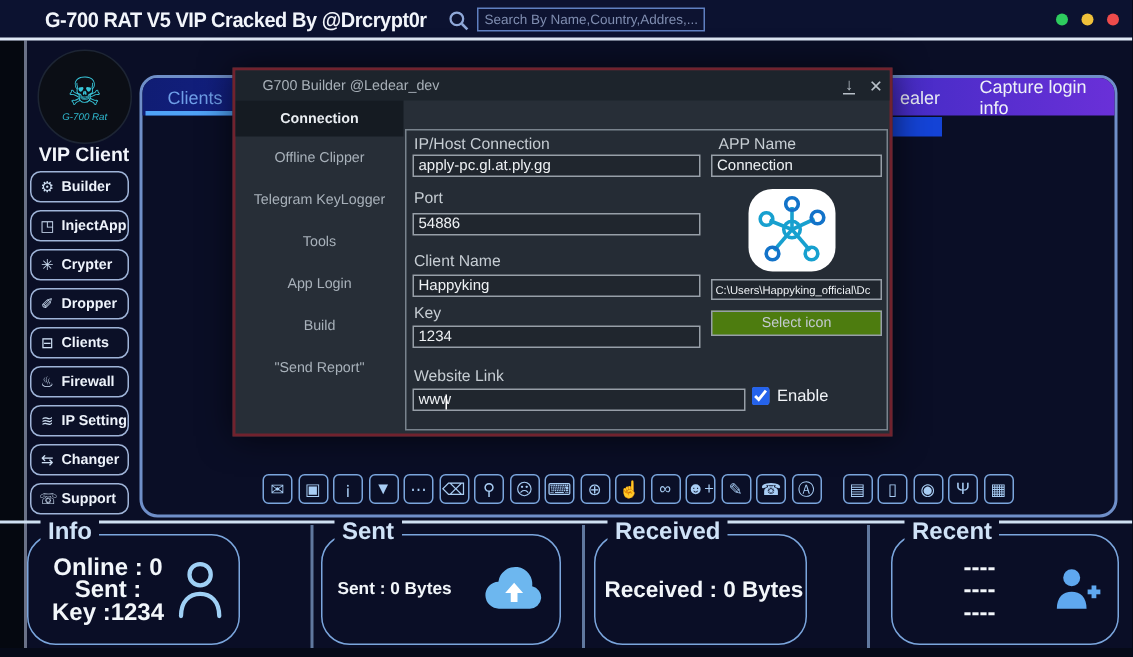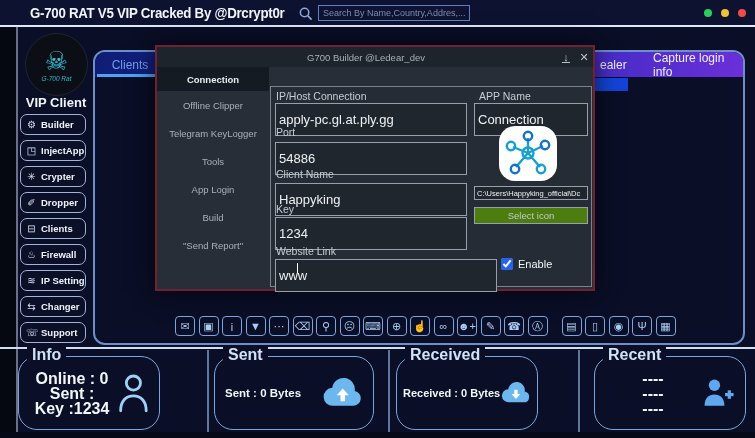--- a/index.html
+++ b/index.html
@@ -31,29 +31,29 @@
   #main-border { left:93px; top:50px; width:652px; height:295px; border:2px solid #6f8fc9; border-radius:12px; }
   #tabbar { left:95px; top:52px; width:648px; height:25px; border-radius:10px 10px 0 0; background:linear-gradient(90deg,#101d74 0%, #17249d 35%, #3a2bc0 70%, #6a30d8 100%); z-index:1; }
   #tab-clients { position:absolute; left:0; top:0; width:70px; height:25px; display:flex; align-items:center; justify-content:center; font-size:12px; color:#6f9fe8; cursor:pointer; }
   #tab-clients-underline { position:absolute; left:2px; bottom:0; width:66px; height:3px; background:#4fa3f7; }
   #tab-stealer { position:absolute; left:505px; top:0; height:25px; display:flex; align-items:center; font-size:12px; color:#e9ecf5; cursor:pointer; }
   #tab-capture { position:absolute; left:558px; top:0; height:25px; display:flex; align-items:center; font-size:12px; color:#eef1f8; cursor:pointer; }
   #occluded-btn { left:583px; top:78px; width:45px; height:13px; background:#1443d6; z-index:1; }
   
   #dialog { left:155px; top:45px; width:440px; height:246px; background:#272e37; border:2px solid #71222e; z-index:10; box-shadow:0 0 22px rgba(0,0,0,.65); }
   #dlg-titlebar { position:absolute; left:0; top:0; right:0; height:20px; background:#1d242c; display:flex; align-items:center; }
-  #dlg-title { flex:1; text-align:center; font-size:9.5px; color:#a8b0b8; }
+  #dlg-title { flex:1; text-align:left; font-size:9.5px; color:#a8b0b8; }
   .dlg-btn { width:18px; font-size:11px; color:#b8c0c8; text-align:center; cursor:pointer; }
   #dlg-download span { display:inline-block; border-bottom:1.5px solid #b8c0c8; line-height:10px; padding:0 1px; }
   #dlg-tabs { position:absolute; left:0; top:20px; width:112px; bottom:0; display:flex; flex-direction:column; }
   .dtab { height:28px; display:flex; align-items:center; justify-content:center; font-size:9.5px; color:#a8b1ba; cursor:pointer; }
   .dtab.active { height:24px; background:#151b22; color:#e9edf1; font-weight:bold; }
   #dlg-form { position:absolute; left:113px; top:39px; width:322px; height:201px; border:1px solid #79838d; background:#252c35; }
   .flabel { position:absolute; font-size:10.5px; color:#c6cdd3; }
-  .tinput { position:absolute; height:33px; background:#20262e; border:1px solid #979fa8; color:#eef1f4; font-size:13px; padding:0 3px; outline:none; font-family:"Liberation Sans",sans-serif; }
+  .tinput { position:absolute; height:15px; background:#20262e; border:1px solid #979fa8; color:#eef1f4; font-size:10px; padding:0 3px; outline:none; font-family:"Liberation Sans",sans-serif; }
   #app-icon-box { position:absolute; left:227px; top:38px; width:60px; height:57px; }
   #path-input { left:203px; top:99px; width:114px; height:14px; font-size:7.5px; padding:0 2px; }
   #select-icon-btn { position:absolute; left:203px; top:120px; width:114px; height:17px; background:#4d7c0f; border:1px solid #979fa8; color:#c3cad0; font-size:9.5px; display:flex; align-items:center; justify-content:center; cursor:pointer; }
   #enable-row { position:absolute; left:230px; top:171px; display:flex; align-items:center; gap:5px; }
   #enable-cb { width:12px; height:12px; accent-color:#2563eb; cursor:pointer; }
   #enable-label { font-size:11px; color:#f2f5f9; }
   #caret { position:absolute; left:26px; top:176px; width:1px; height:10px; background:#fff; }
   
   #toolbar { left:175px; top:316px; display:flex; gap:3.5px; align-items:center; }
   .ticon { width:20px; height:20px; border:1.5px solid #7ba6dd; border-radius:4px; background:rgba(10,16,40,.5); color:#a8cdf4; font-size:11px; display:flex; align-items:center; justify-content:center; cursor:pointer; overflow:hidden; }
@@ -260,21 +260,21 @@
       <svg width="42" height="32" viewBox="0 0 56 40">
         <path d="M16 37h27a10 10 0 0 0 2-19.8A15 15 0 0 0 15 13 11.5 11.5 0 0 0 16 37z" fill="#6db7ef"></path>
         <path d="M29 14l8 9h-5v8h-6v-8h-5z" fill="#ffffff"></path>
       </svg>
     </div>
   </div>
 
   <div class="gbox" style="left:396px;width:142px">
     <div class="legend">Received</div>
     <div class="gcontent" style="padding:0 6px">
-      <div class="gvalue" style="font-size:11px">Received : 0 Bytes</div>
+      <div class="gvalue" style="font-size:15px">Received : 0 Bytes</div>
       <svg width="40" height="30" viewBox="0 0 56 40">
         <path d="M16 37h27a10 10 0 0 0 2-19.8A15 15 0 0 0 15 13 11.5 11.5 0 0 0 16 37z" fill="#6db7ef"></path>
         <path d="M29 31l-8-9h5v-8h6v8h5z" fill="#ffffff"></path>
       </svg>
     </div>
   </div>
 
   <div class="gbox" style="left:594px;width:152px">
     <div class="legend">Recent</div>
     <div class="gcontent">

